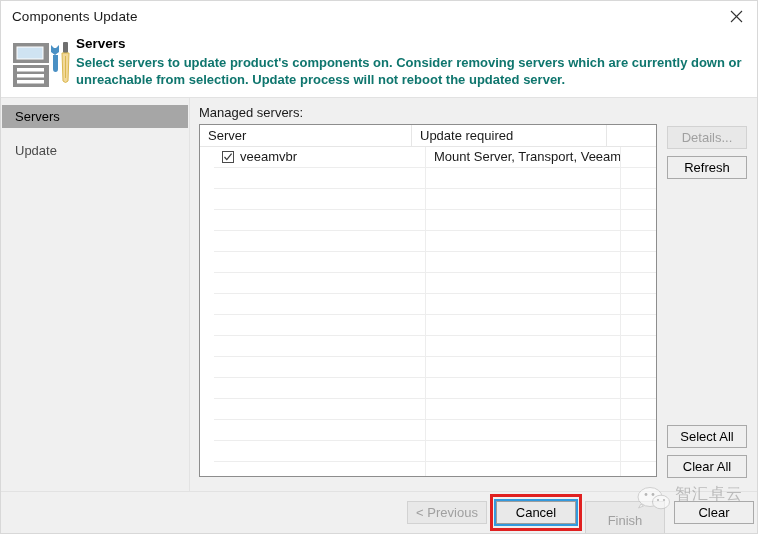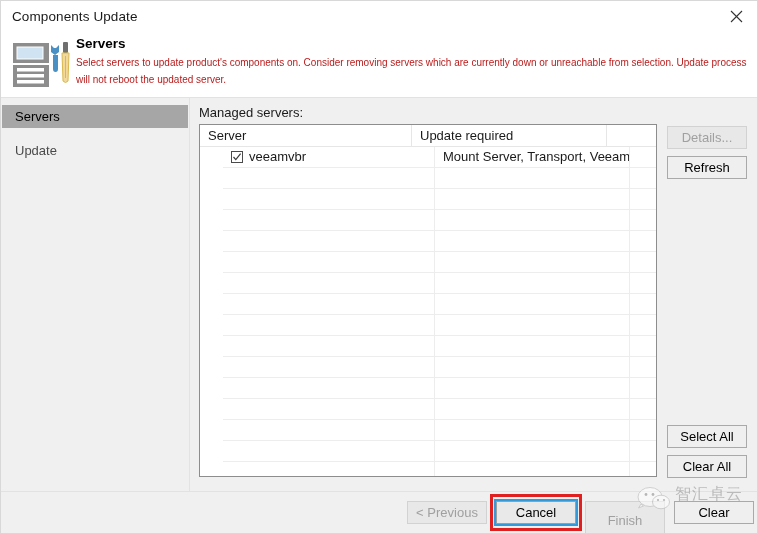--- a/index.html
+++ b/index.html
@@ -73,23 +73,24 @@
     font-size: 13.5px;
     font-weight: bold;
     color: #000000;
     white-space: nowrap;
   }
   .header-desc {
     position: absolute;
     left: 75px;
     top: 21px;
     width: 672px;
-    font-size: 10px;
-    color: #b91c1c;
+    font-size: 13px;
+    color: #0f766e;
     line-height: 17px;
+    font-weight: bold;
   }
 
   .header-sep {
     position: absolute;
     left: 0;
     top: 96px;
     width: 758px;
     height: 1px;
     background: #e2e2e2;
   }
@@ -180,21 +181,21 @@
     box-sizing: border-box;
     white-space: nowrap;
     overflow: hidden;
   }
   .gh.c0 { left: 0;   width: 212px; padding-left: 8px; border-right: 1px solid #e6e6e6; }
   .gh.c1 { left: 212px; width: 195px; padding-left: 8px; border-right: 1px solid #e6e6e6; }
   .gh.c2 { left: 407px; width: 49px; }
 
   .grid-rows {
     position: absolute;
-    left: 15px;
+    left: 6px;
     top: 22px;
     width: 100%;
     height: 330px;
     padding-left: 8px;
   }
   .row {
     position: relative;
     height: 21px;
     border-bottom: 1px solid #ededed;
     box-sizing: border-box;

